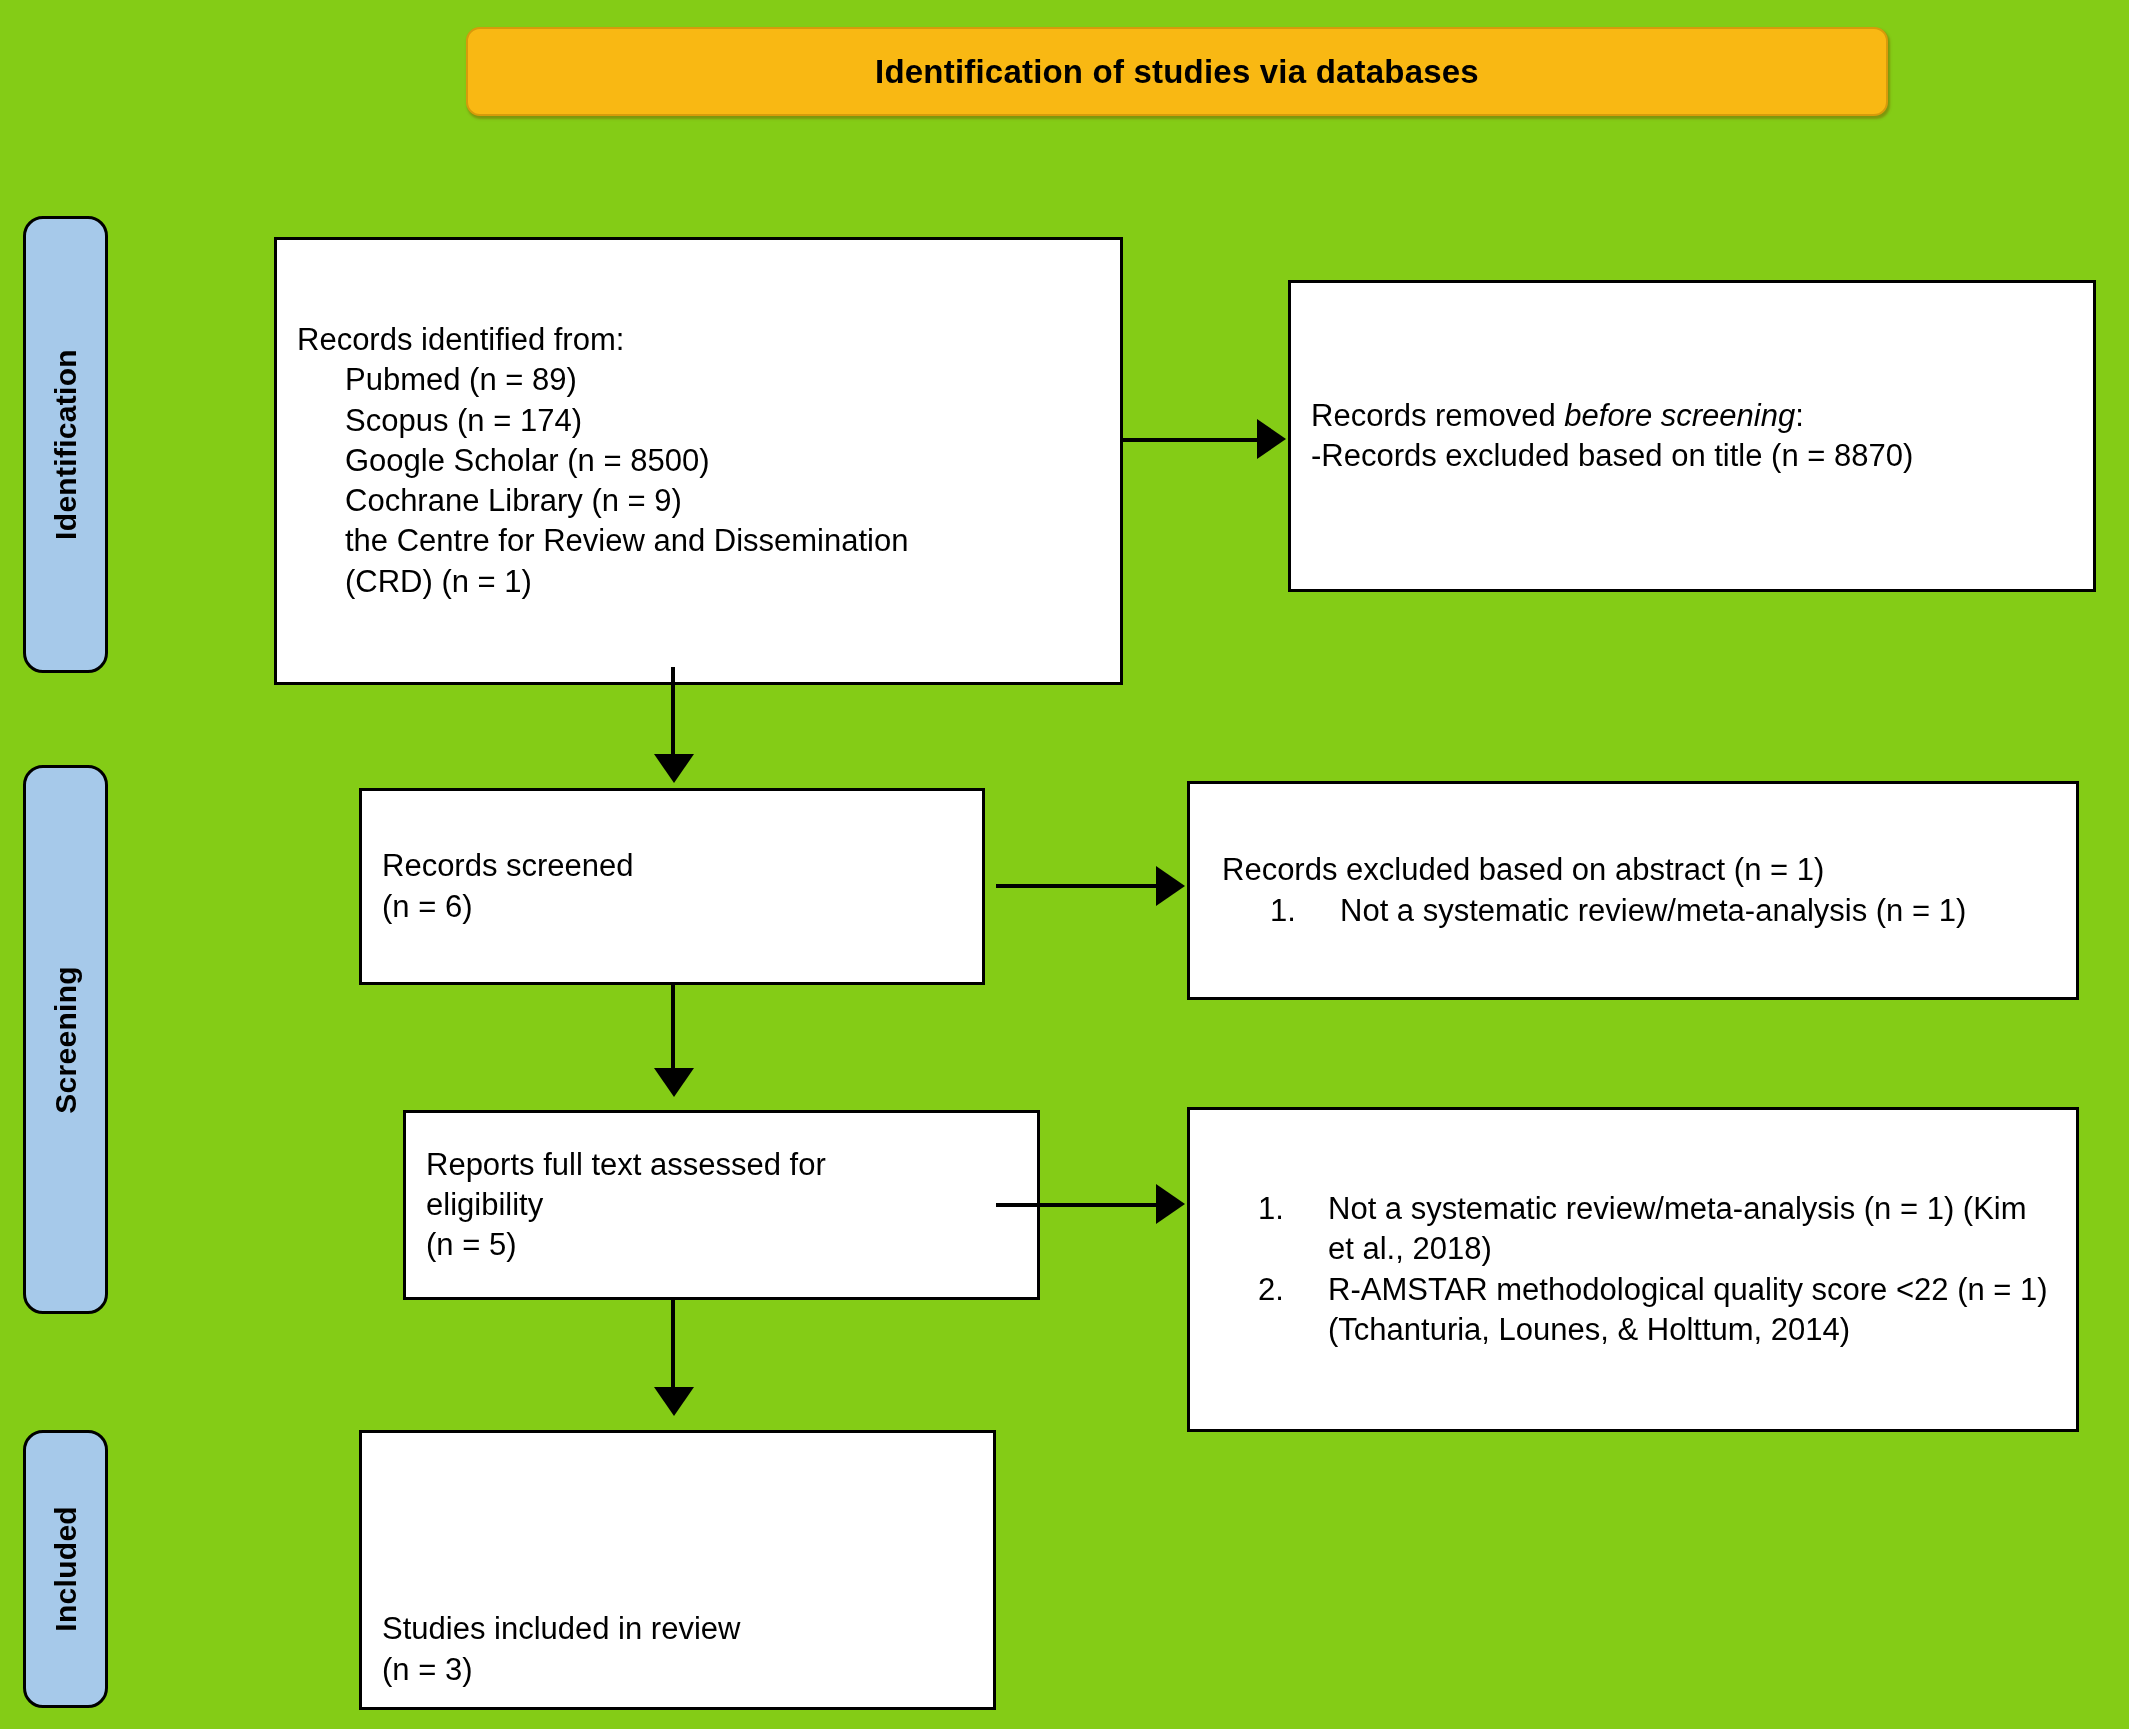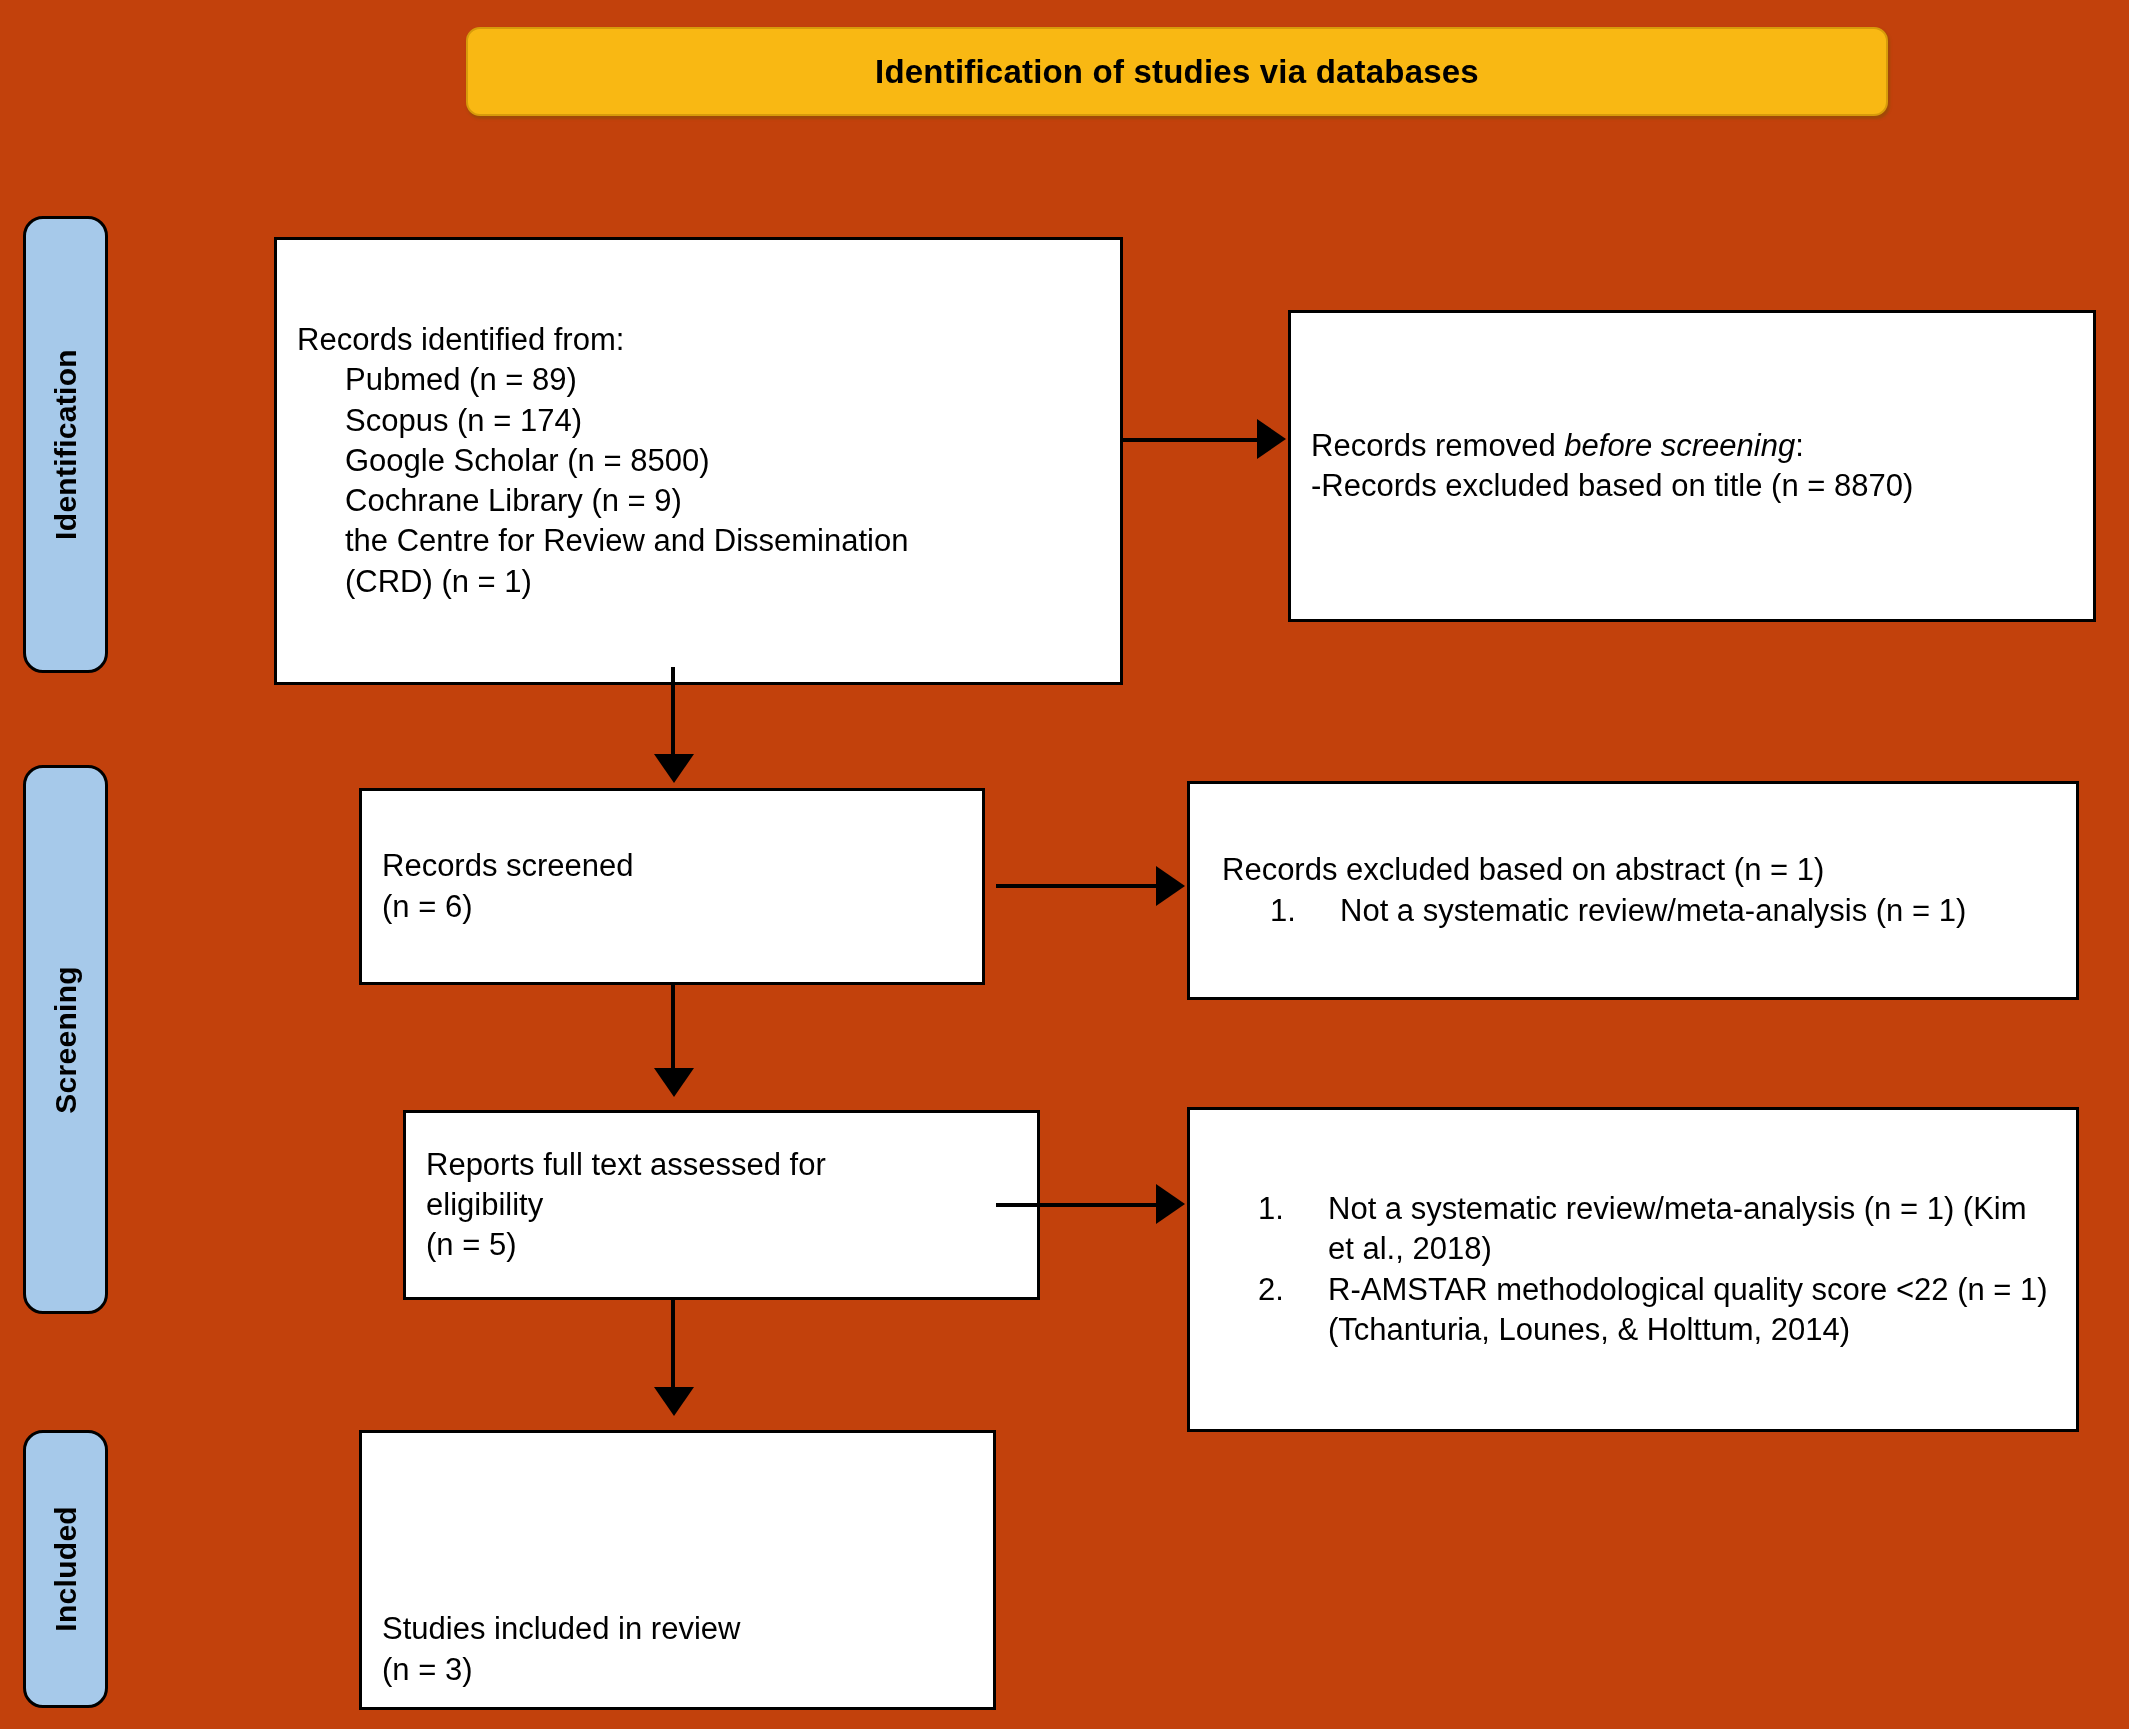--- a/index.html
+++ b/index.html
@@ -8,21 +8,21 @@
     background: #ffffff;
   }
   body {
     font-family: "Liberation Sans", sans-serif;
     color: #000000;
   }
   #page {
     position: relative;
     width: 2129px;
     height: 1730px;
-    background: #c2410c;
+    background: #84cc16;
     overflow: hidden;
   }
 
   
   .banner {
     position: absolute;
     left: 466px;
     top: 27px;
     width: 1422px;
     height: 89px;
@@ -97,21 +97,21 @@
     padding-left: 48px;
   }
   .num-marker {
     flex: 0 0 70px;
     color: #000000;
   }
   .num-text { flex: 1 1 auto; color: #000000; }
 
   
   #box-identified      { left: 274px;  top: 219px;  width: 849px; height: 448px; margin-top: 18px; }
-  #box-removed-before  { left: 1288px; top: 310px;  width: 808px; height: 312px; }
+  #box-removed-before  { left: 1288px; top: 280px;  width: 808px; height: 312px; }
   #box-screened        { left: 359px;  top: 788px; width: 626px;  height: 197px; }
   #box-excluded-abs    { left: 1187px; top: 781px; width: 892px; height: 219px; padding-left: 32px; }
   #box-fulltext        { left: 359px;  top: 1110px; width: 637px;  height: 190px; margin-left: 44px; }
   #box-excluded-full   { left: 1187px; top: 1107px; width: 892px; height: 325px; }
   #box-included        { left: 359px;  top: 1430px; width: 637px;  height: 280px; justify-content: flex-end; }
 
   .em-italic { font-style: italic; }
 
   
   .conn-v {

